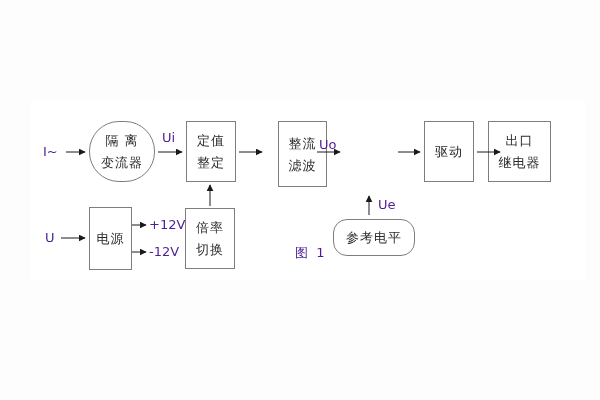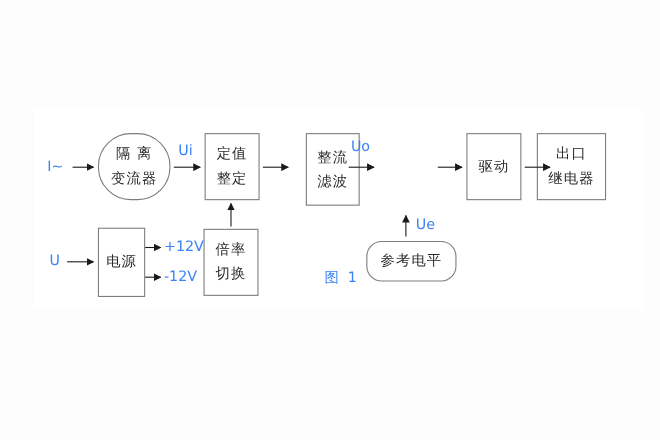--- a/index.html
+++ b/index.html
@@ -13,21 +13,21 @@
     background:#ffffff;
   }
   .box {
     position:absolute; box-sizing:border-box;
     background:#ffffff; border:1px solid #7d7d7d;
     display:flex; flex-direction:column; align-items:center; justify-content:center;
     row-gap:9px; font-size:13px; color:#2b2b2b; letter-spacing:1px;
     white-space:nowrap; line-height:1;
   }
   .lbl {
-    position:absolute; font-size:13px; color:#3b82f6; line-height:1;
+    position:absolute; font-size:13px; color:#4c1d95; line-height:1;
     white-space:nowrap;
   }
   .caption { font-size:13px; letter-spacing:2px; }
   svg.wires { position:absolute; left:0; top:0; width:600px; height:400px; pointer-events:none; }
   svg.wires line { stroke:#1a1a1a; stroke-width:1; }
 </style>
 </head>
 <body>
 
 <div class="stage">
@@ -68,21 +68,21 @@
     <span>切换</span>
   </div>
 
   <div class="box" style="left:333px; top:219px; width:82px; height:37px;border-radius:14px;">
     <span>参考电平</span>
   </div>
 
   <div class="lbl" style="left:43px; top:145px;">I~</div>
   <div class="lbl" style="left:45px; top:231px;">U</div>
   <div class="lbl" style="left:162px; top:131px;">Ui</div>
-  <div class="lbl" style="left:319px; top:127px;text-align:center;">Uo</div>
+  <div class="lbl" style="left:319px; top:138px;text-align:center;">Uo</div>
   <div class="lbl" style="left:149px; top:218px;">+12V</div>
   <div class="lbl" style="left:149px; top:245px;">-12V</div>
   <div class="lbl" style="left:378px; top:198px;">Ue</div>
   <div class="lbl caption" style="left:295px; top:246px;">图 1</div>
 
   <svg class="wires" viewBox="0 0 600 400">
     <defs>
       <marker id="arr" viewBox="0 0 10 10" refX="9" refY="5" markerWidth="7" markerHeight="7" orient="auto-start-reverse">
         <path d="M0,0 L10,5 L0,10 z" fill="#1a1a1a"></path>
       </marker>

